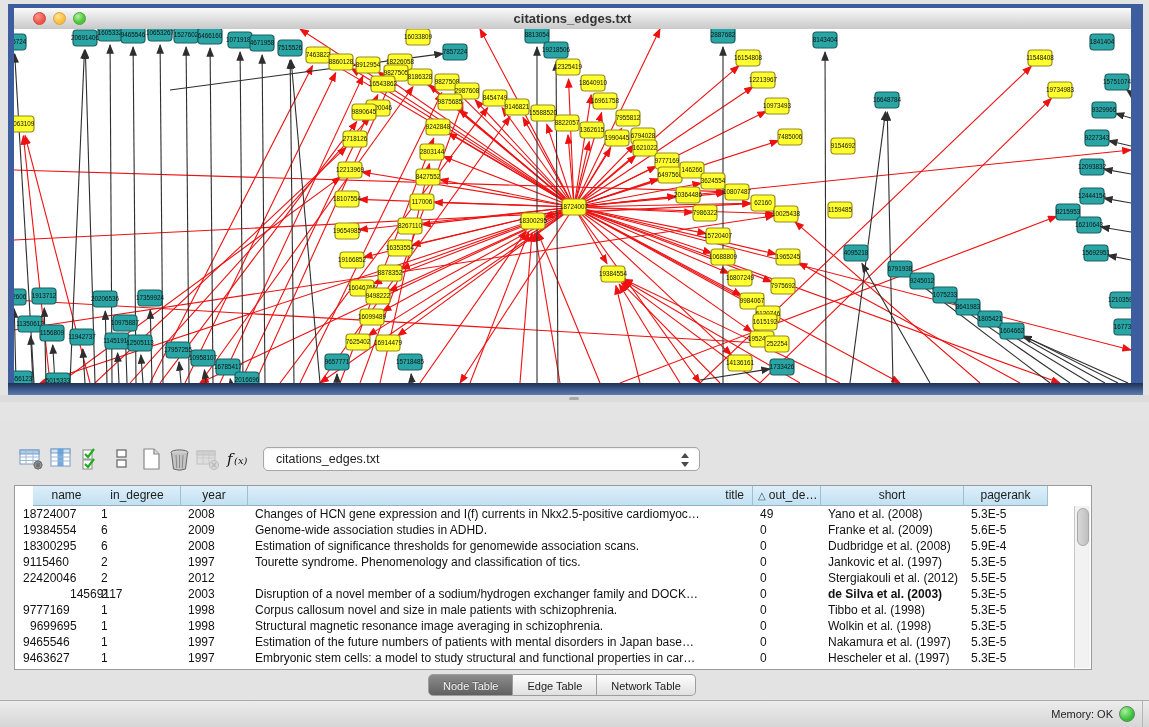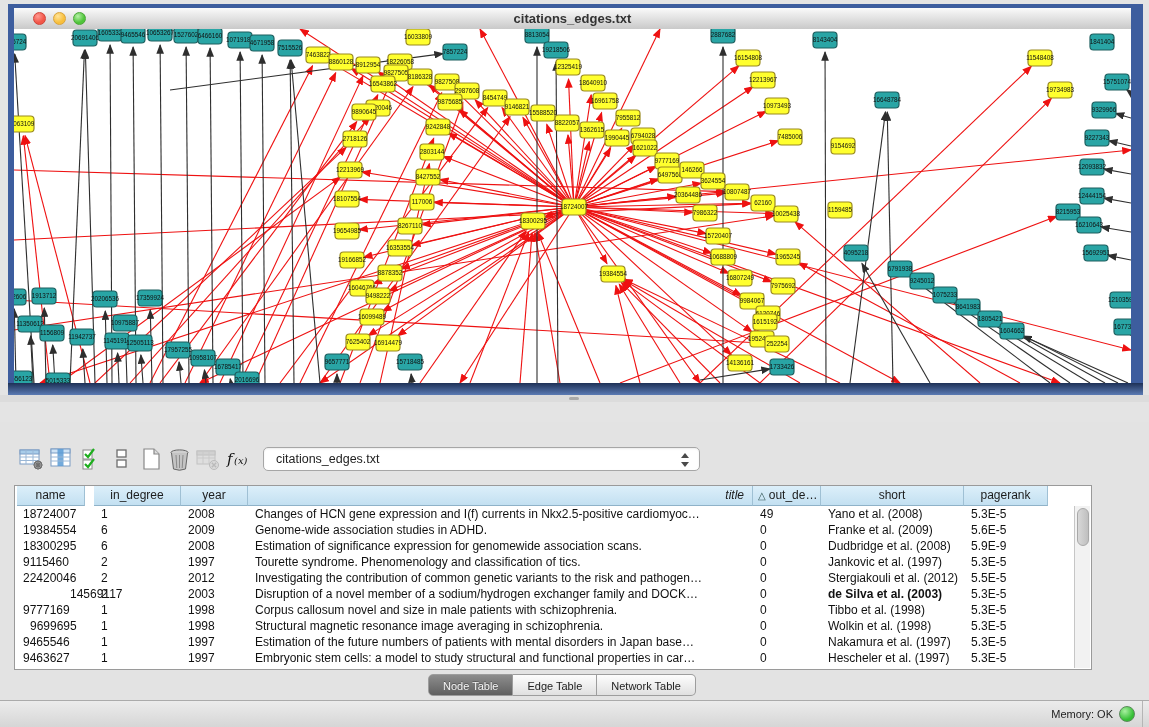--- a/index.html
+++ b/index.html
@@ -835,24 +835,24 @@
     <span class="combo-arrows">
       <svg width="10" height="16">
           <path d="M5 1 L9 6 H1 Z" fill="#4a4a4a"></path>
           <path d="M5 15 L1 10 H9 Z" fill="#4a4a4a"></path>
         </svg>
     </span>
   </div>
 
   <div class="scrollpane">
     <div class="thead">
-        <div class="th" style="left: 2px; width: 68px;">name</div>
+        <div class="th" style="left: 18px; width: 68px;">name</div>
         <div class="th" style="left: 79px; width: 87px;">in_degree</div>
         <div class="th" style="left: 166px; width: 67px;">year</div>
-        <div class="th right" style="left: 233px; width: 505px; font-style: italic;">title</div>
+        <div class="th right" style="left: 233px; width: 505px;">title</div>
         <div class="th" style="left: 738px; width: 68px; text-align: left; padding-left: 5px;"><span class="sort">△</span>out_de…</div>
         <div class="th" style="left: 806px; width: 143px;">short</div>
         <div class="th" style="left: 949px; width: 84px;">pagerank</div>
       </div>
     <div class="tbody">
         <div class="tr">
           <div class="td" style="left: 1px; width: 78px;">18724007</div>
           <div class="td" style="left: 79px; width: 87px;">1</div>
           <div class="td" style="left: 166px; width: 67px;">2008</div>
           <div class="td" style="left: 233px; width: 505px;">Changes of HCN gene expression and I(f) currents in Nkx2.5-positive cardiomyoc…</div>
@@ -866,39 +866,38 @@
           <div class="td" style="left: 166px; width: 67px;">2009</div>
           <div class="td" style="left: 233px; width: 505px;">Genome-wide association studies in ADHD.</div>
           <div class="td" style="left: 738px; width: 68px;">0</div>
           <div class="td" style="left: 806px; width: 143px;">Franke et al. (2009)</div>
           <div class="td" style="left: 949px; width: 84px;">5.6E-5</div>
         </div>
         <div class="tr">
           <div class="td" style="left: 1px; width: 78px;">18300295</div>
           <div class="td" style="left: 79px; width: 87px;">6</div>
           <div class="td" style="left: 166px; width: 67px;">2008</div>
-          <div class="td" style="left: 233px; width: 505px;">Estimation of significance expression for genomewide association scans.</div>
+          <div class="td" style="left: 233px; width: 505px;">Estimation of significance thresholds for genomewide association scans.</div>
           <div class="td" style="left: 738px; width: 68px;">0</div>
           <div class="td" style="left: 806px; width: 143px;">Dudbridge et al. (2008)</div>
-          <div class="td" style="left: 949px; width: 84px;">5.9E-9</div>
+          <div class="td" style="left: 949px; width: 84px;">5.9E-4</div>
         </div>
         <div class="tr">
           <div class="td" style="left: 1px; width: 78px;">9115460</div>
           <div class="td" style="left: 79px; width: 87px;">2</div>
           <div class="td" style="left: 166px; width: 67px;">1997</div>
           <div class="td" style="left: 233px; width: 505px;">Tourette syndrome. Phenomenology and classification of tics.</div>
           <div class="td" style="left: 738px; width: 68px;">0</div>
           <div class="td" style="left: 806px; width: 143px;">Jankovic et al. (1997)</div>
           <div class="td" style="left: 949px; width: 84px;">5.3E-5</div>
         </div>
         <div class="tr">
           <div class="td" style="left: 1px; width: 78px;">22420046</div>
           <div class="td" style="left: 79px; width: 87px;">2</div>
           <div class="td" style="left: 166px; width: 67px;">2012</div>
-          <div class="td" style="left: 233px; width: 505px;">Investigating the contribution of common genetic variants to the risk and pathogen…</div>
           <div class="td" style="left: 738px; width: 68px;">0</div>
           <div class="td" style="left: 806px; width: 143px;">Stergiakouli et al. (2012)</div>
           <div class="td" style="left: 949px; width: 84px;">5.5E-5</div>
         </div>
         <div class="tr">
           <div class="td" style="left: 1px; width: 78px; margin-left: 47px;">14569117</div>
           <div class="td" style="left: 79px; width: 87px;">2</div>
           <div class="td" style="left: 166px; width: 67px;">2003</div>
           <div class="td" style="left: 233px; width: 505px;">Disruption of a novel member of a sodium/hydrogen exchanger family and DOCK…</div>
           <div class="td" style="left: 738px; width: 68px;">0</div>

